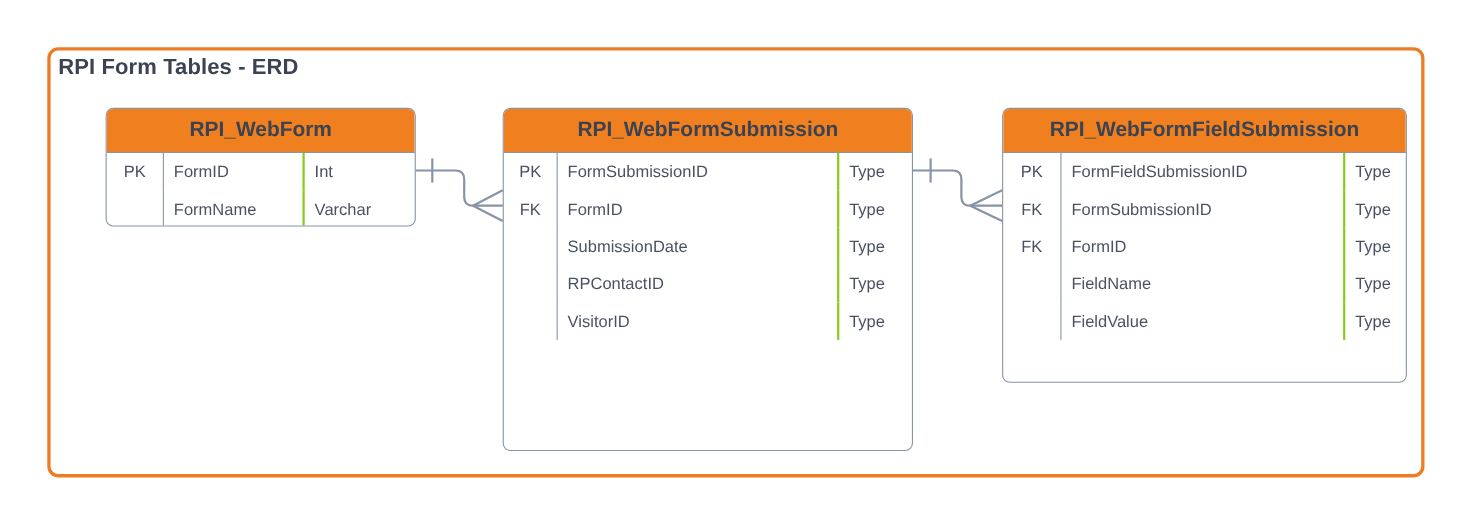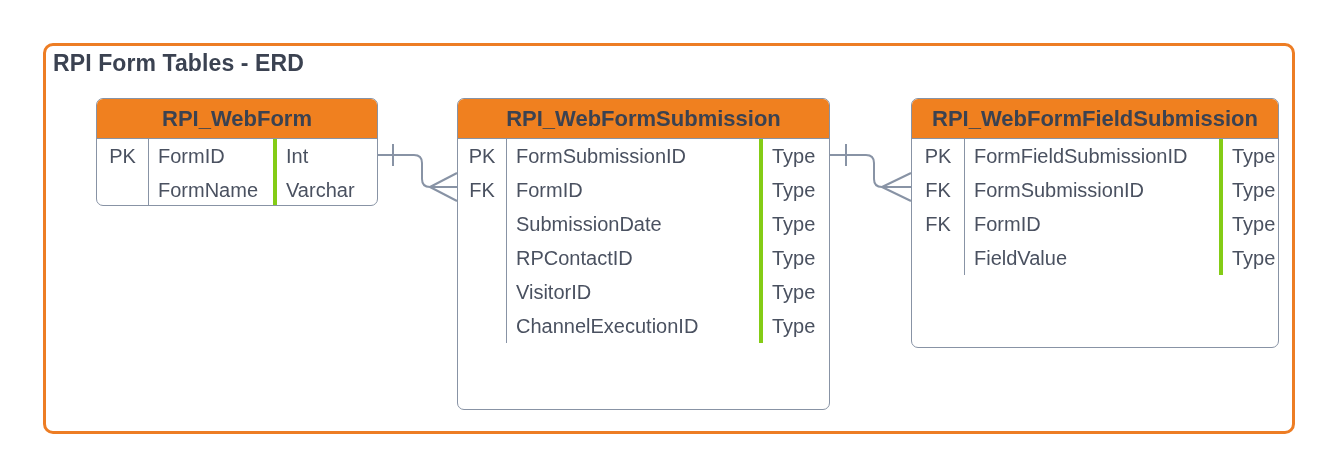--- a/index.html
+++ b/index.html
@@ -31,21 +31,21 @@
     box-sizing: border-box;
     border: 3px solid #ED7D24;
     border-radius: 10px;
     background: #ffffff;
   }
 
   .erd-title {
     position: absolute;
     left: 53px;
     top: 50px;
-    font-size: 23px;
+    font-size: 20px;
     font-weight: bold;
     color: #3B4251;
     letter-spacing: 0.1px;
     white-space: nowrap;
   }
 
   
   .entity {
     position: absolute;
     box-sizing: border-box;
@@ -54,54 +54,54 @@
     background: #ffffff;
     overflow: hidden;
   }
 
   .entity-header {
     height: 39px;
     line-height: 39px;
     text-align: center;
     background: #F0801F;
     color: #3B4251;
-    font-size: 22px;
+    font-size: 19px;
     font-weight: bold;
     border-bottom: 1px solid #8893A5;
     white-space: nowrap;
     overflow: hidden;
   }
 
   .entity-body {
     display: table;
     width: 100%;
     border-collapse: collapse;
   }
 
   .attr-row {
     display: table-row;
   }
 
   .cell {
     display: table-cell;
     height: 34px;
     vertical-align: middle;
-    font-size: 20px;
+    font-size: 15px;
     color: #4A5160;
     white-space: nowrap;
     overflow: hidden;
   }
 
   .cell-key {
     text-align: center;
     border-right: 1px solid #8893A5;
   }
   .cell-name {
     padding-left: 9px;
-    border-right: 4px solid #84cc16;
+    border-right: 2px solid #84cc16;
   }
   .cell-type {
     padding-left: 9px;
   }
 
   
   #entity-0 .cell-key  { width: 51px; }
   #entity-0 .cell-type { width: 91px; margin-top: 39px; }
 
   #entity-1 .cell-key  { width: 48px; }
@@ -166,44 +166,44 @@
       <div class="attr-row">
         <div class="cell cell-key"></div>
         <div class="cell cell-name">RPContactID</div>
         <div class="cell cell-type">Type</div>
       </div>
       <div class="attr-row">
         <div class="cell cell-key"></div>
         <div class="cell cell-name">VisitorID</div>
         <div class="cell cell-type">Type</div>
       </div>
-      <div class="attr-row">
-        <div class="cell cell-key"></div>
-        <div class="cell cell-name">ChannelExecutionID</div>
-        <div class="cell cell-type">Type</div>
-      </div>
     </div>
   </div>
 
   <div class="entity" id="entity-2" style="left:911px; top:98px; width:368px; height:250px;">
     <div class="entity-header">RPI_WebFormFieldSubmission</div>
     <div class="entity-body">
       <div class="attr-row">
         <div class="cell cell-key">PK</div>
         <div class="cell cell-name">FormFieldSubmissionID</div>
         <div class="cell cell-type">Type</div>
       </div>
       <div class="attr-row">
         <div class="cell cell-key">FK</div>
         <div class="cell cell-name">FormSubmissionID</div>
         <div class="cell cell-type">Type</div>
       </div>
       <div class="attr-row">
         <div class="cell cell-key">FK</div>
         <div class="cell cell-name">FormID</div>
+        <div class="cell cell-type">Type</div>
+      </div>
+      <div class="attr-row">
+        <div class="cell cell-key"></div>
+        <div class="cell cell-name">FieldName</div>
         <div class="cell cell-type">Type</div>
       </div>
       <div class="attr-row">
         <div class="cell cell-key"></div>
         <div class="cell cell-name">FieldValue</div>
         <div class="cell cell-type">Type</div>
       </div>
     </div>
   </div>
 

